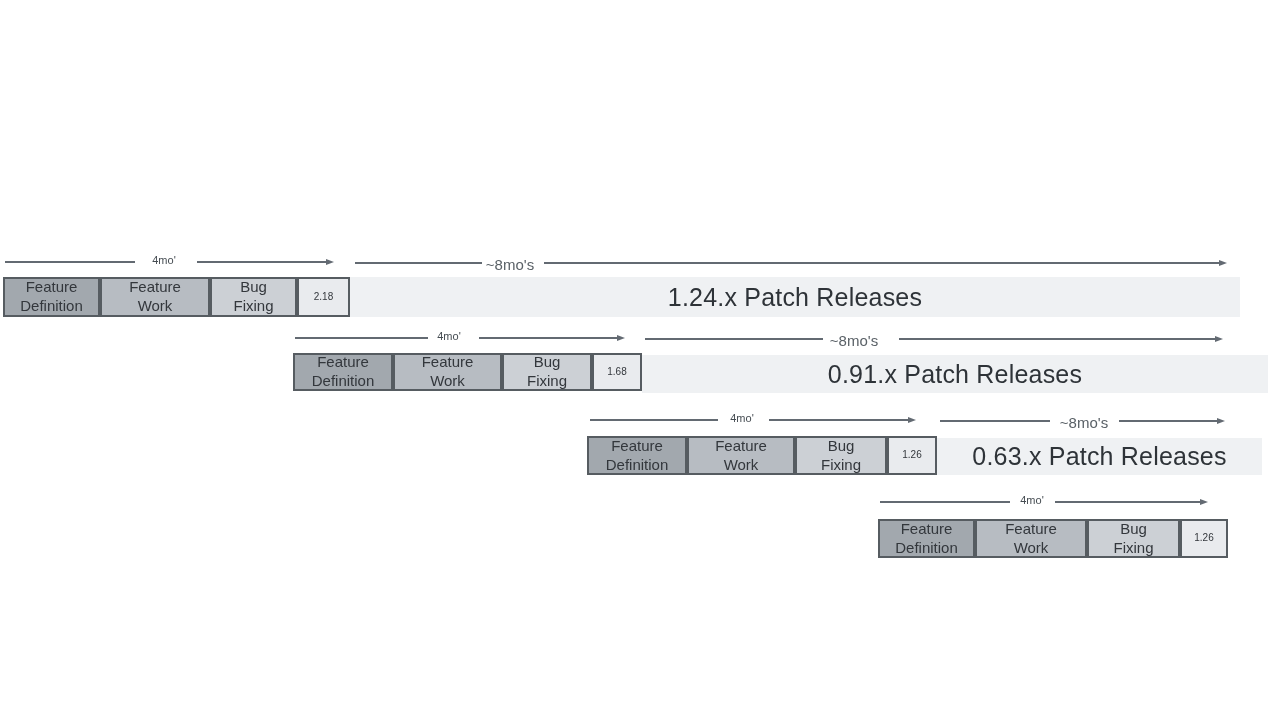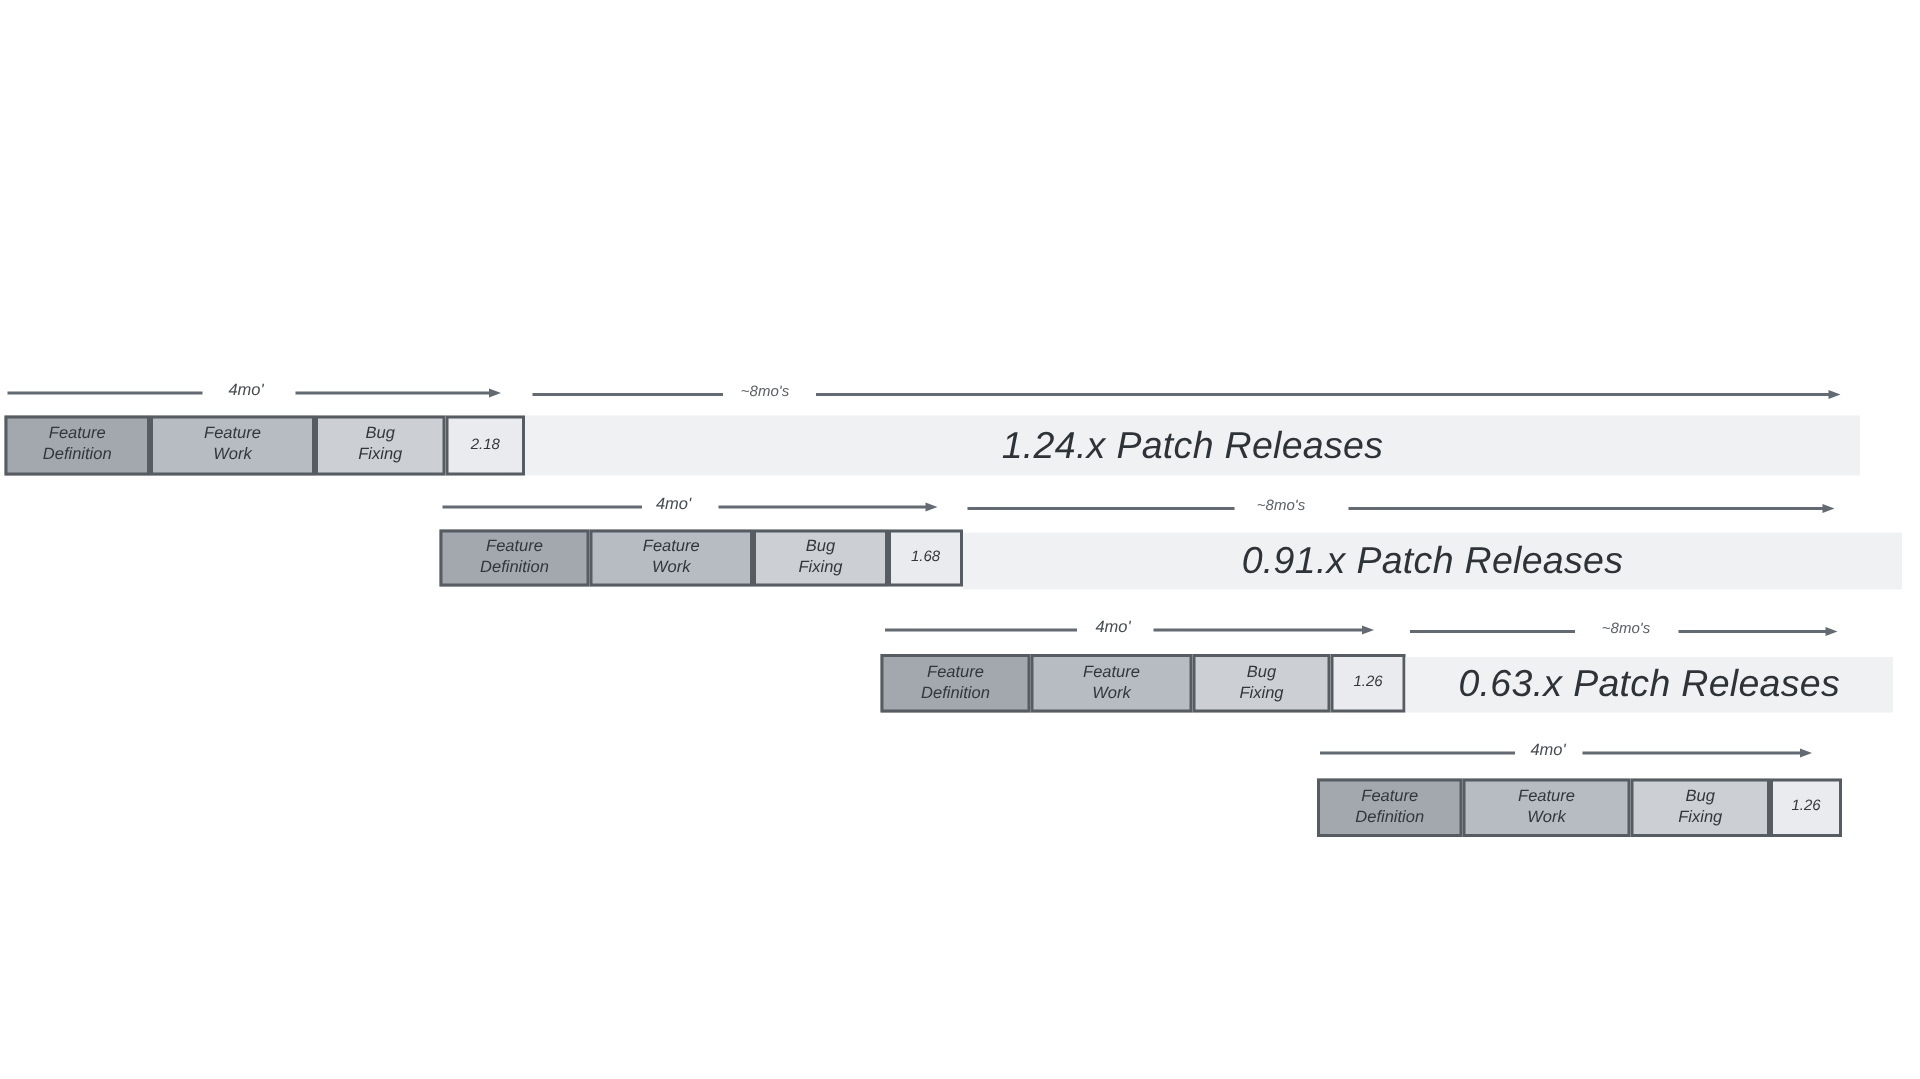--- a/index.html
+++ b/index.html
@@ -4,25 +4,25 @@
 <style>
   :root{
     --border:#565c61; --fd:#a2a8ae; --fw:#b7bcc2; --bf:#ccd0d5; --ver:#e9ebee;
     --bar:#eff1f3; --ink:#33373c; --arrow:#636a72; --label4:#454c52; --label8:#5a6167;
   }
   html,body{margin:0;padding:0;}
   body{
     width:1280px;height:719px;background:#ffffff;overflow:hidden;
     font-family:"Liberation Sans", sans-serif;
   }
-  .canvas{position:relative;width:1052px;height:719px;font-style:italic;}
+  .canvas{position:relative;width:1052px;height:719px;}
   .phase-box{
     position:absolute;box-sizing:border-box;border:2px solid var(--border);
     display:flex;flex-direction:column;align-items:center;justify-content:center;
-    text-align:center;font-size:11px;line-height:1.25;color:var(--ink);
+    text-align:center;font-size:15px;line-height:1.25;color:var(--ink);
   }
   .phase-box span{display:block;}
   .fd{background:var(--fd);}
   .fw{background:var(--fw);}
   .bf{background:var(--bf);}
   .ver{background:var(--ver);font-size:10px;}
   .patch-bar{
     position:absolute;background:var(--bar);
     display:flex;align-items:center;justify-content:center;
     font-size:25px;color:#2e3338;letter-spacing:0.2px;
@@ -30,21 +30,21 @@
   .arrow-line{position:absolute;height:1.5px;background:var(--arrow);}
   .arrow-head{
     position:absolute;width:0;height:0;
     border-left:8px solid var(--arrow);
     border-top:3.5px solid transparent;border-bottom:3.5px solid transparent;
   }
   .arrow-label{
     position:absolute;transform:translateX(-50%);white-space:nowrap;
     font-size:11px;color:var(--label4);
   }
-  .arrow-label.mo8{color:var(--label8);font-size:10px;}
+  .arrow-label.mo8{color:var(--label8);font-size:15px;}
 </style>
 </head>
 <body>
 
 <div class="canvas">
 
   <div>
     <div class="arrow-line" style="left:5px;top:261px;width:130px"></div>
     <div class="arrow-label" style="left:164px;top:254px">4mo'</div>
     <div class="arrow-line" style="left:197px;top:261px;width:130px"></div>

